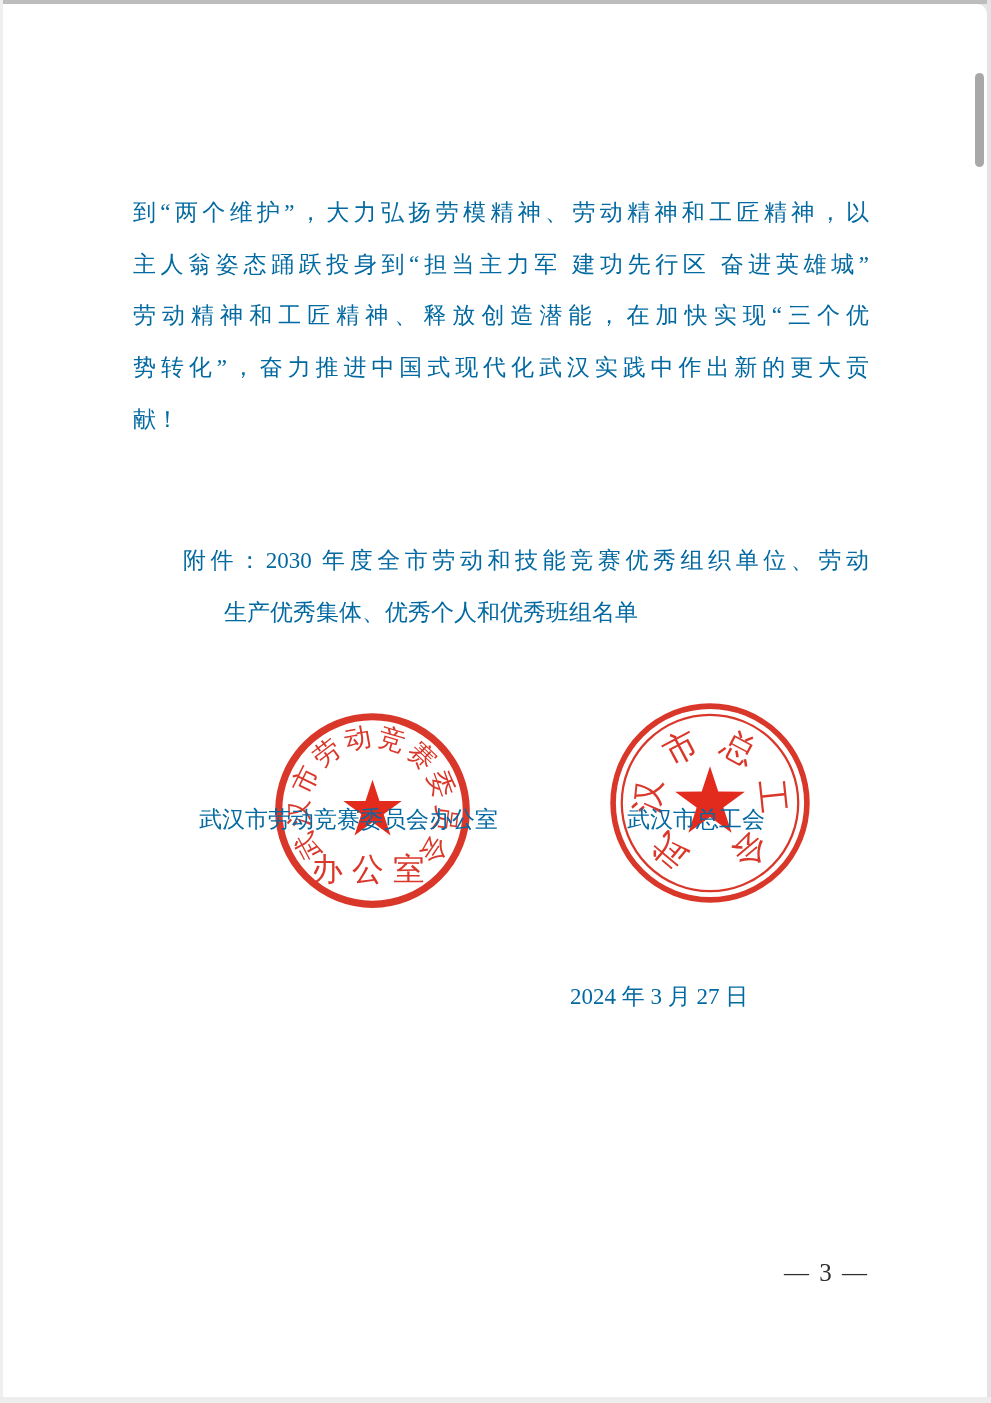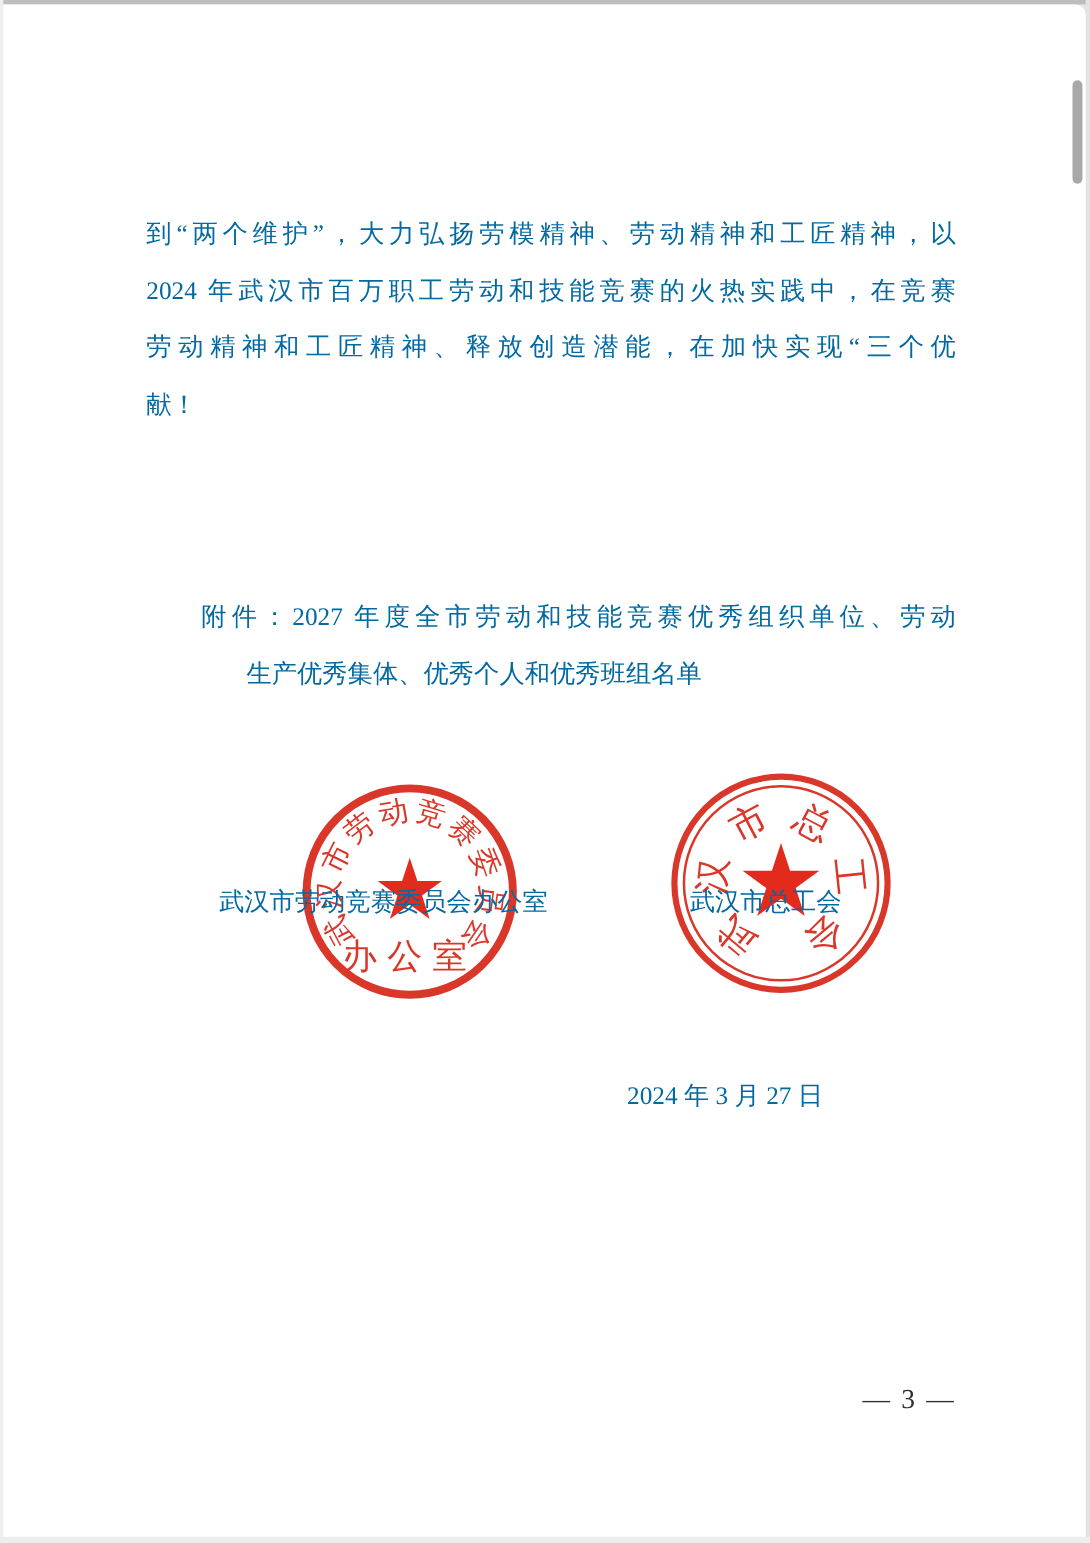--- a/index.html
+++ b/index.html
@@ -46,27 +46,28 @@
 <div class="viewer">
   <div class="edge edge-top"></div>
   <div class="edge edge-left"></div>
   <div class="edge edge-right"></div>
   <div class="edge edge-bottom"></div>
 
   <div class="page">
 
     <div class="abs cn body-text">
       <div class="line j">到“两个维护”，大力弘扬劳模精神、劳动精神和工匠精神，以</div>
-      <div class="line j">2024 年武汉市百万职工劳动和技能竞赛的火热实践中，在竞赛</div>
+      <div class="line j">主人翁姿态踊跃投身到“担当主力军 建功先行区 奋进英雄城”</div>
       <div class="line j">劳动精神和工匠精神、释放创造潜能，在加快实现“三个优</div>
+      <div class="line j">势转化”，奋力推进中国式现代化武汉实践中作出新的更大贡</div>
       <div class="line">献！</div>
     </div>
 
     <div class="abs cn attach">
-      <div class="l1">附件：2027 年度全市劳动和技能竞赛优秀组织单位、劳动</div>
+      <div class="l1">附件：2030 年度全市劳动和技能竞赛优秀组织单位、劳动</div>
       <div class="l2 line">生产优秀集体、优秀个人和优秀班组名单</div>
     </div>
 
     <div class="abs seal seal-left">
       <svg viewBox="0 0 200 200" xmlns="http://www.w3.org/2000/svg">
         <circle cx="100" cy="100" r="91.5" fill="none" stroke-width="7" stroke="#d7281a"></circle>
         <path id="arcL" d="M 52.5 141.3 A 63 63 0 1 1 147.5 141.3" fill="none"></path>
         <text font-size="26" letter-spacing="3.5" fill="#d7281a">
           <textPath href="#arcL">武汉市劳动竞赛委员会</textPath>
         </text>

